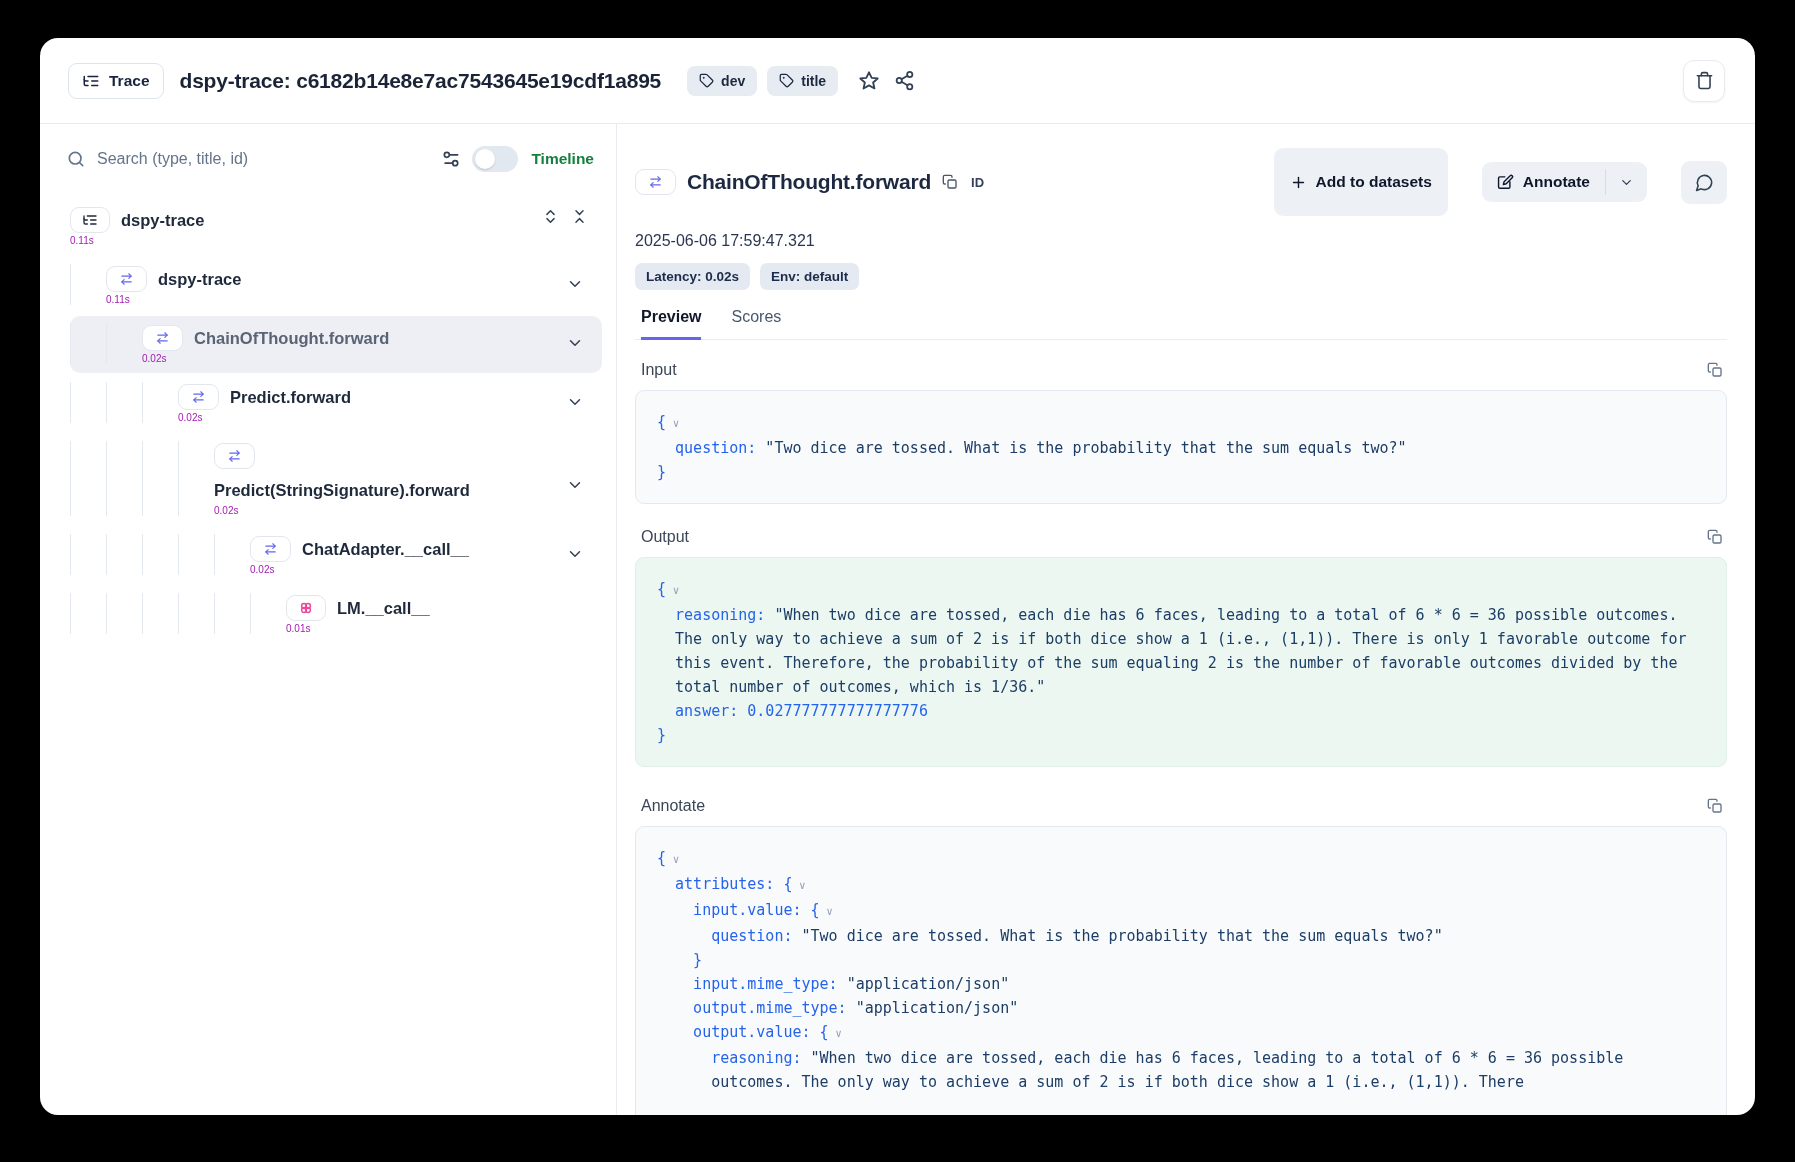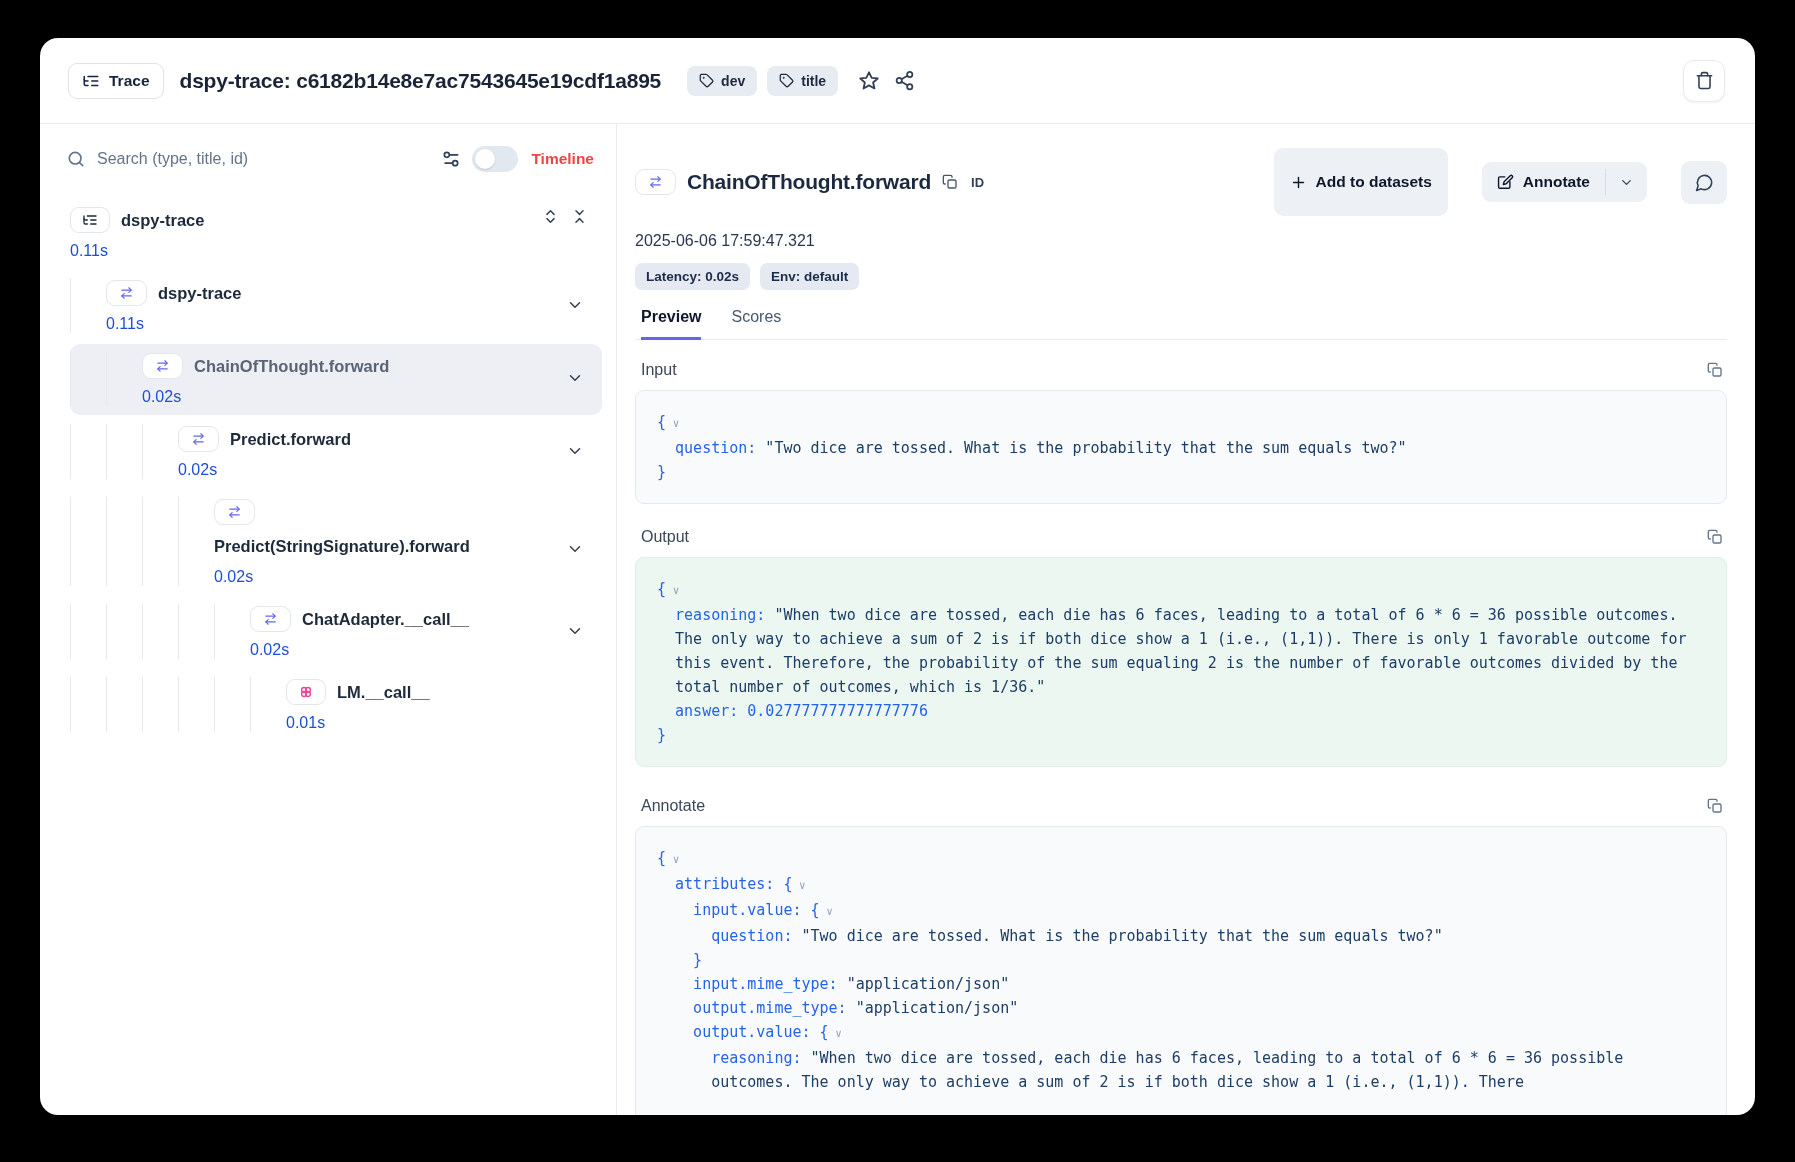--- a/index.html
+++ b/index.html
@@ -27,32 +27,32 @@
   
   .split { flex:1; display:flex; min-height:0; }
   .sidebar { width:577px; flex:0 0 577px; border-right:1px solid #e8ecf1; display:flex; flex-direction:column; }
 
   .searchrow { display:flex; align-items:center; gap:11px; padding:22px 22px 16px 26px; }
   .searchrow input { border:none; outline:none; flex:1; font-size:16px; color:#b91c1c; font-family:inherit; min-width:0;}
   .searchrow input::placeholder { color:#64748b; }
   .toggle { width:46px; height:26px; border-radius:13px; background:#e2e8f0; position:relative; flex:0 0 46px; cursor:pointer; }
   .toggle .knob { position:absolute; left:3px; top:3px; width:20px; height:20px; border-radius:50%; background:#fff;
          box-shadow:0 1px 2px rgba(0,0,0,.15); }
-  .timeline-lbl { font-size:15.5px; font-weight:600; color:#ef4444; margin-left:2px; }
+  .timeline-lbl { font-size:15.5px; font-weight:600; color:#15803d; margin-left:2px; }
 
   
   .tree { padding:10px 14px 0 30px; position:relative; }
   .trow { display:flex; position:relative; padding:7px 0 9px 0; margin-bottom:2px; }
   .trow .g { width:36px; flex:0 0 36px; border-left:1px solid #e4e9f0; }
   .tcontent { flex:1; min-width:0; }
   .tline1 { display:flex; align-items:center; gap:11px; height:30px; }
   .tbadge { display:inline-flex; align-items:center; justify-content:center; padding:4px 11px; background:#fff;
          border:1px solid #e2e7ee; border-radius:9px; height:26px; }
   .tlabel { font-size:16.5px; font-weight:700; color:#1e293b; white-space:nowrap; }
-  .tdur { font-size:16px; color:#1d4ed8; margin-top:7px; }
+  .tdur { font-size:10px; color:#a21caf; }
   .tchev { position:absolute; right:18px; top:50%; transform:translateY(-50%); }
   .trow.sel { background:#edeff4; border-radius:10px; }
   .trow.sel .tlabel { color:#5a6474; }
   .rootops { position:absolute; right:14px; top:10px; display:flex; gap:12px; }
 
   
   .main { flex:1; min-width:0; padding:24px 28px 0 18px; position:relative; overflow:hidden; }
   .titlerow { display:flex; align-items:center; gap:11px; }
   .span-title { font-size:21px; font-weight:700; color:#1d2940; letter-spacing:-0.2px; }
   .idlbl { font-size:13px; font-weight:700; color:#33415c; margin-left:2px; }

